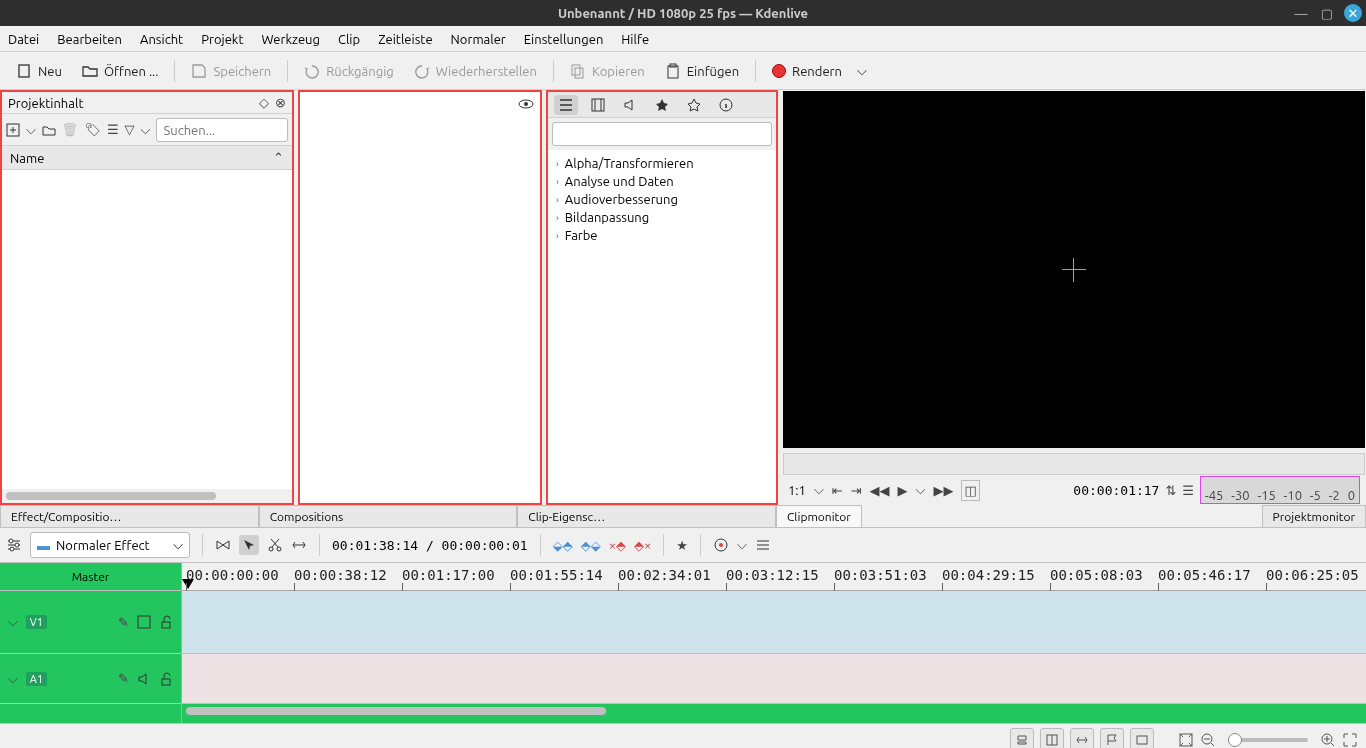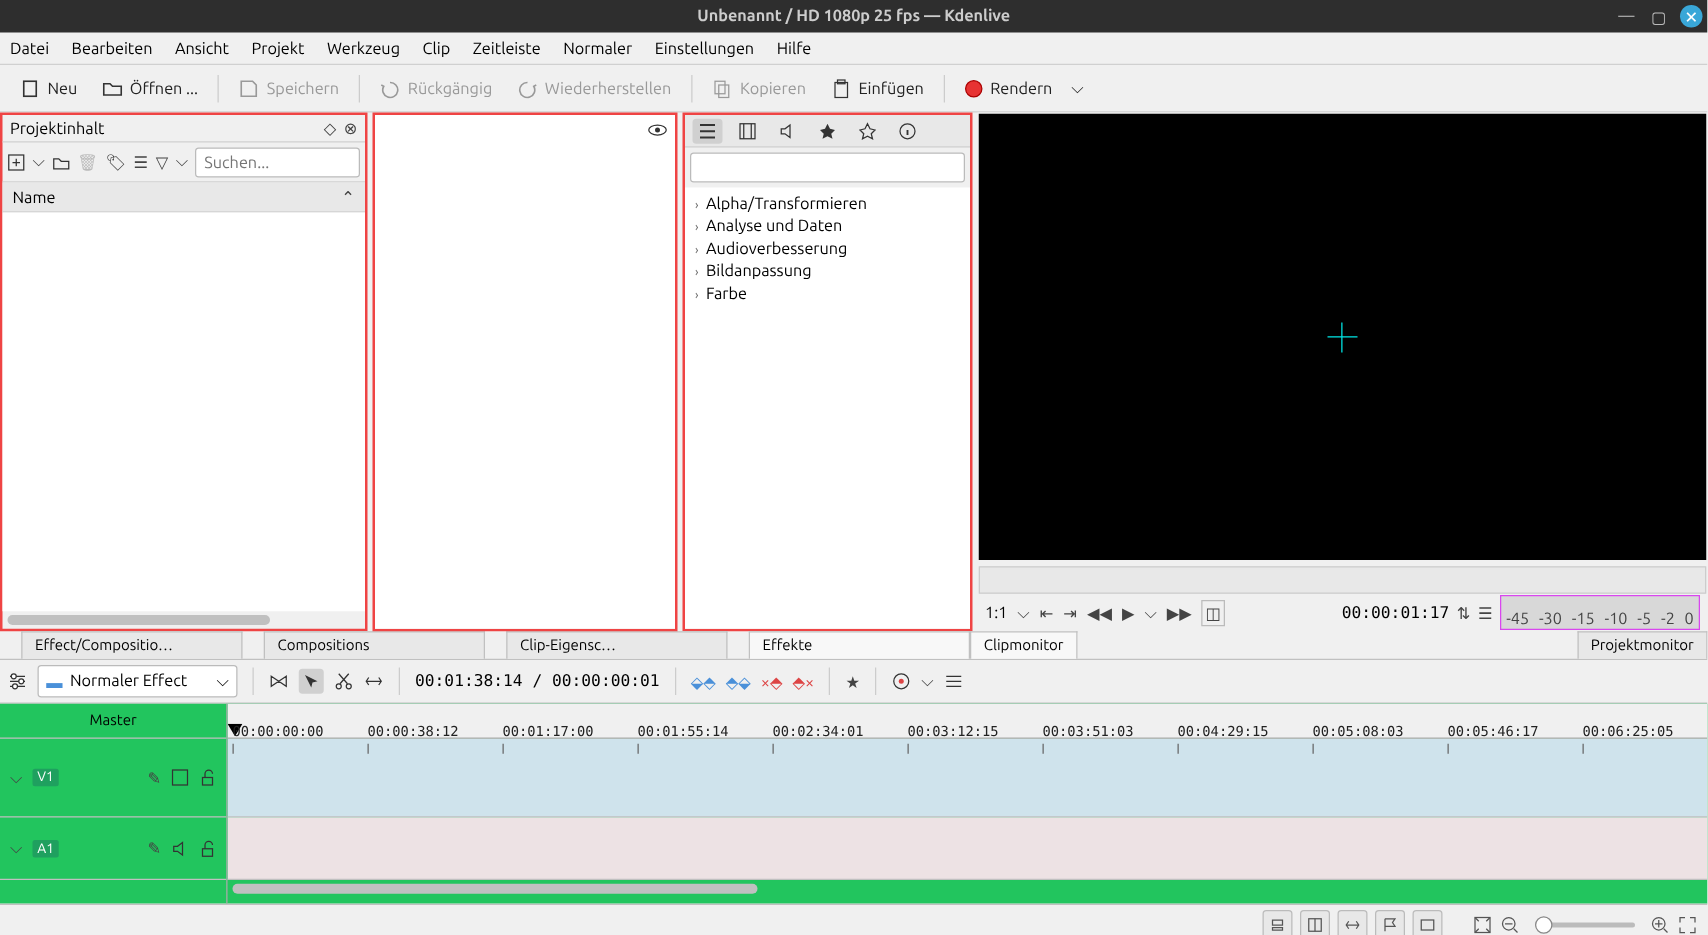--- a/index.html
+++ b/index.html
@@ -47,36 +47,36 @@
 .cross:after { top: 11px; left: 0; height: 1px; width: 24px; }
 .monitor-scrub { height: 22px; background: #e8e8e8; border: 1px solid #ccc; margin: 4px 1px 0 1px; }
 .monitor-ctrl { height: 30px; display: flex; align-items: center; padding: 0 6px; gap: 8px; }
 .mon-right { margin-left: auto; display: flex; align-items: center; gap: 6px; }
 .vu { width: 160px; height: 28px; background: #d8d8d8; border: 1px solid #d946ef; position: relative; font-size: 9px; color: #444; }
 .vu .ticks { position: absolute; bottom: 1px; left: 0; right: 0; display: flex; justify-content: space-around; }
 .tab2 { padding: 4px 10px; border: 1px solid #c0c0c0; border-bottom: none; background: #e8e8e8; cursor: pointer; font-size: 12px; white-space: nowrap; overflow: hidden; text-overflow: ellipsis; }
 .tab2.active { background: #f8f8f8; }
 .midtabs { display: flex; }
 .midtabs-left { width: 776px; display: flex; }
-.midtabs-left .tab2 { flex: 1 1 0; min-width: 0; margin-left: 17px; }
+.midtabs-left .tab2 { flex: 1 1 0; min-width: 0; }
 .midtabs-right { flex: 1; display: flex; justify-content: space-between; }
 .timeline-toolbar { height: 36px; background: #f0f0f0; border-top: 1px solid #c0c0c0; border-bottom: 1px solid #c0c0c0; display: flex; align-items: center; padding: 0 6px; gap: 8px; }
 .mode-select { width: 160px; height: 26px; border: 1px solid #bbb; border-radius: 3px; padding: 0 6px; display: flex; align-items: center; gap: 6px; background: #fff; }
 .tl-tc { font-family: monospace; font-size: 13px; }
 .timeline { display: flex; height: 160px; background: #22c55e; }
 .tl-left { width: 182px; border-right: 1px solid #aaa; }
 .tl-ruler-empty { height: 28px; border-bottom: 1px solid #c0c0c0; display: flex; align-items: center; justify-content: center; font-size: 12px; }
 .track-head { display: flex; align-items: center; padding: 0 8px; gap: 8px; border-bottom: 1px solid #c0c0c0; }
 .track-head.v { height: 63px; }
 .track-head.a { height: 50px; }
 .track-label { background: #1fa05f; color: #fff; padding: 1px 4px; border-radius: 2px; font-size: 11px; }
 .track-head .spacer { flex: 1; }
 .tl-right { flex: 1; overflow: hidden; position: relative; }
 .tl-ruler { height: 28px; border-bottom: 1px solid #aaa; position: relative; background: #f0f0f0; }
-.tl-tick { position: absolute; top: 16px; font-size: 11px; font-family: monospace; color: #222; }
+.tl-tick { position: absolute; top: 4px; font-size: 14px; font-family: monospace; color: #222; }
 .tl-tick:after { content: ""; position: absolute; left: 0; top: 16px; width: 1px; height: 8px; background: #666; }
 .playhead { position: absolute; left: 0; top: 16px; }
 .tl-vtrack { height: 63px; background: #cfe3ec; border-bottom: 1px solid #c0c0c0; }
 .tl-atrack { height: 50px; background: #ede2e4; border-bottom: 1px solid #c0c0c0; }
 .tl-scroll { height: 14px; display: flex; align-items: center; padding: 0 4px; }
 .tl-scroll .thumb { height: 8px; width: 420px; background: #c0c0c0; border-radius: 4px; }
 .statusbar { height: 32px; background: #f0f0f0; border-top: 1px solid #c0c0c0; display: flex; align-items: center; justify-content: flex-end; padding: 0 8px; gap: 6px; }
 .status-btn { width: 24px; height: 24px; border: 1px solid #bbb; border-radius: 3px; background: #e8e8e8; display: flex; align-items: center; justify-content: center; cursor: pointer; }
 .zoom-slider { width: 80px; height: 4px; background: #bbb; position: relative; border-radius: 2px; margin: 0 6px; }
 .zoom-slider .knob { position: absolute; left: 0; top: -5px; width: 14px; height: 14px; background: #fff; border: 1px solid #888; border-radius: 50%; }
@@ -319,21 +319,20 @@
       </div>
     </div>
   </div>
 </div>
 
 <div class="midtabs">
   <div class="midtabs-left">
     <div class="tab2">Effect/Compositio…</div>
     <div class="tab2">Compositions</div>
     <div class="tab2">Clip-Eigensc…</div>
-    <div class="tab2 active">Effekte</div>
   </div>
   <div class="midtabs-right">
     <div class="tab2 active">Clipmonitor</div>
     <div class="tab2">Projektmonitor</div>
   </div>
 </div>
 
 <div class="timeline-toolbar">
   <span class="small-ico">
       <svg width="16" height="16">

